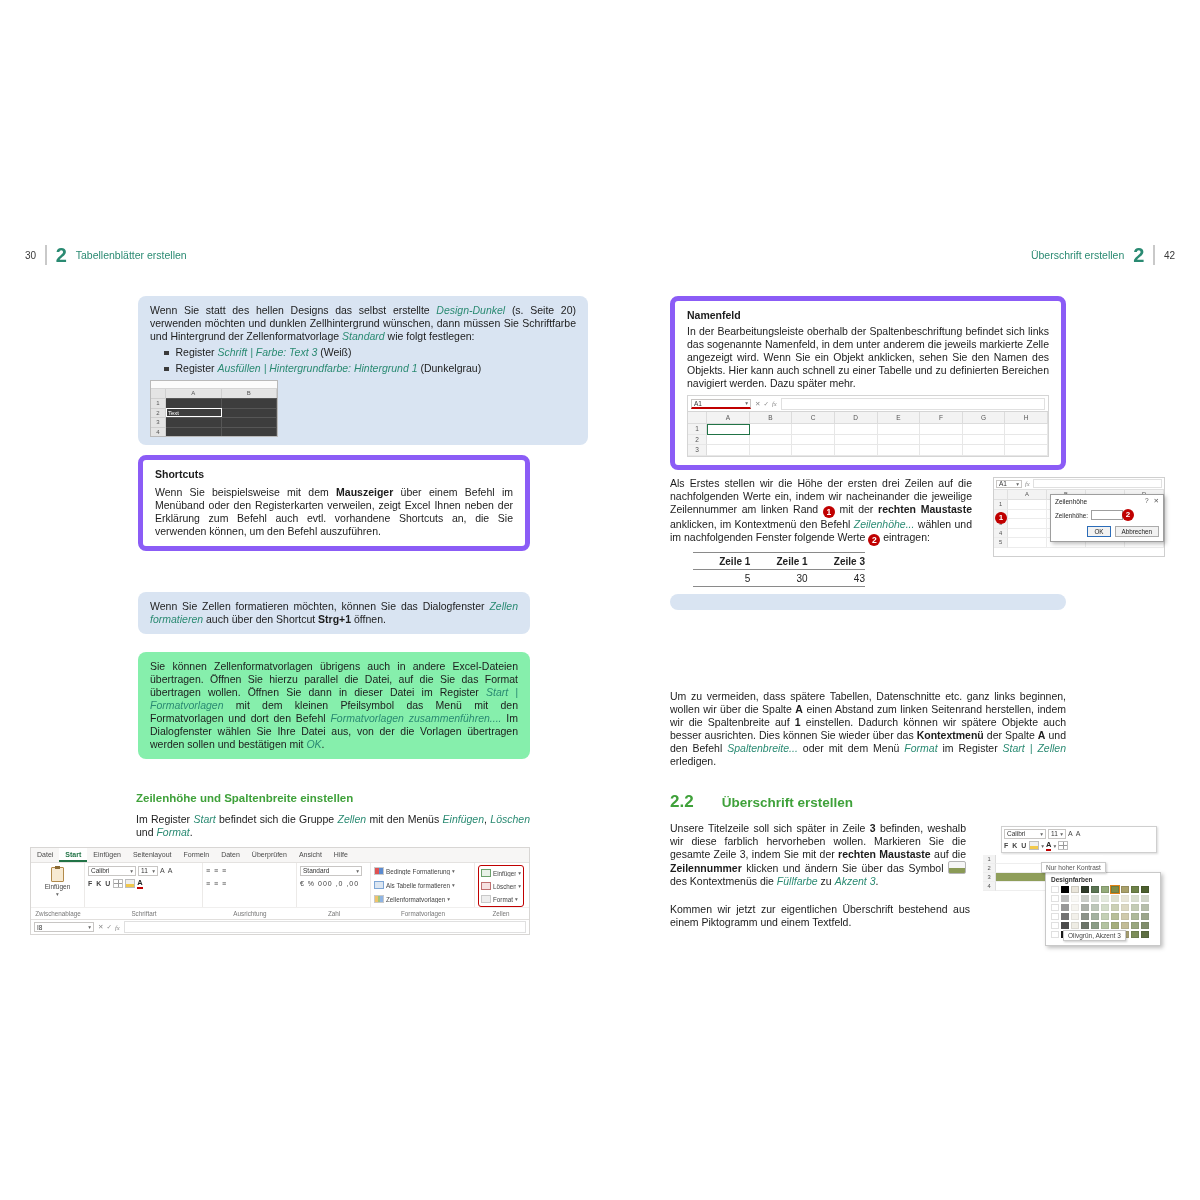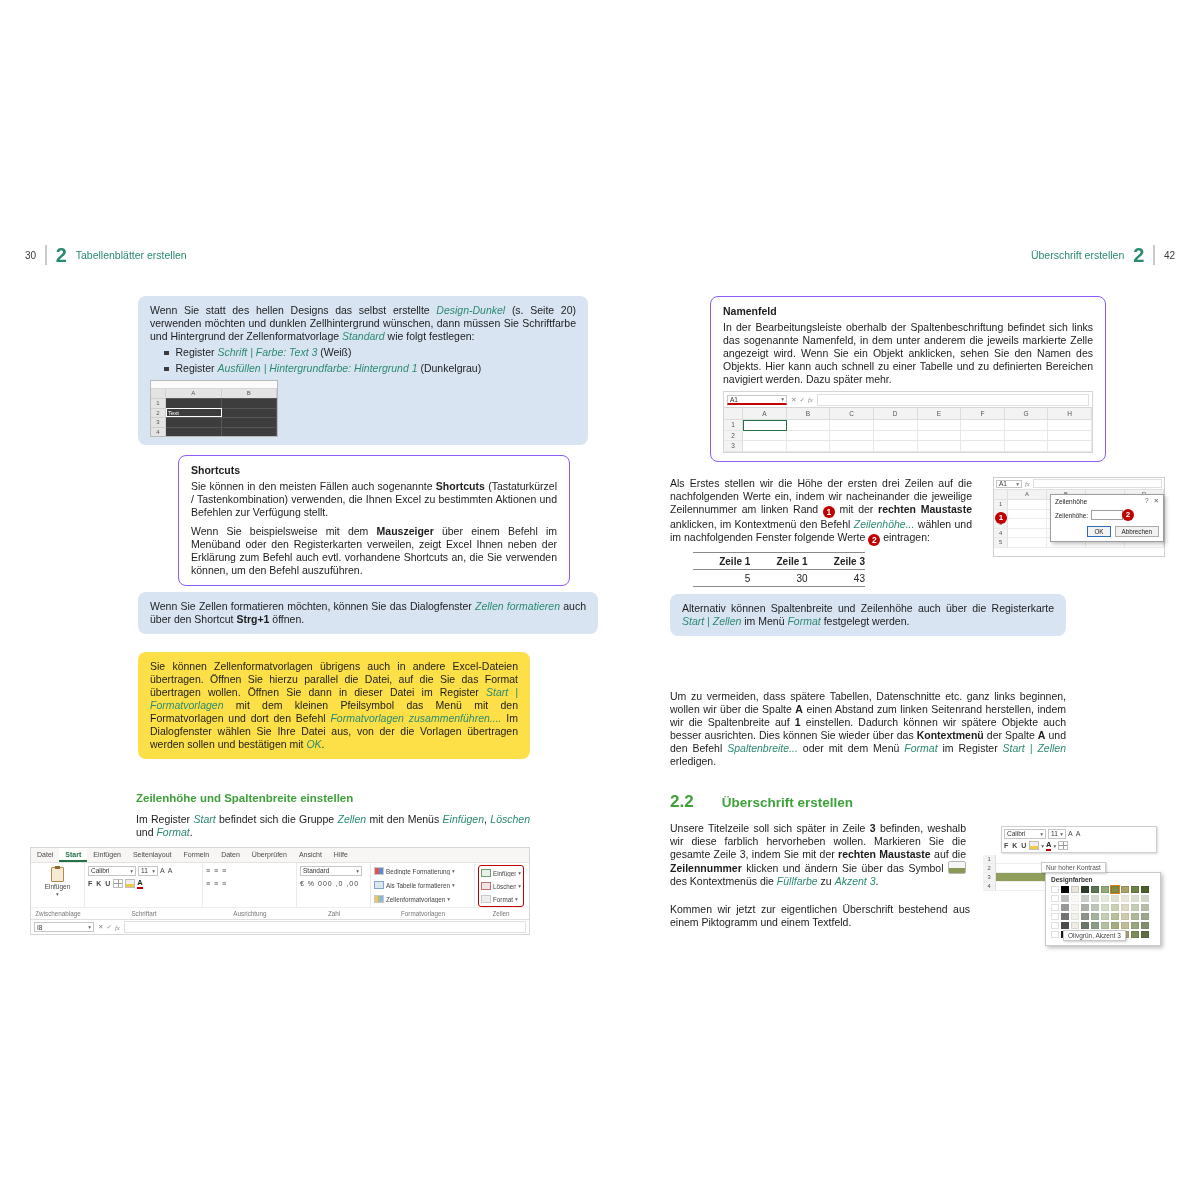--- a/index.html
+++ b/index.html
@@ -20,22 +20,22 @@
   .b{font-weight:bold;}
   .cn{display:inline-block;background:#c00000;color:#fff;border-radius:50%;width:12px;height:12px;
       line-height:12px;text-align:center;font-size:8.5px;font-weight:bold;font-style:normal;vertical-align:-2px;}
   .fill-icon{display:inline-block;width:16px;height:11px;border:1px solid #b5b5b5;border-radius:2px;
       vertical-align:-2px;background:linear-gradient(#f6f6f6 55%,#8a9a56 55%);}
   .mt6{margin-top:6px;}
 
   
   .box{border-radius:8px;padding:8px 12px;box-sizing:border-box;}
   .box.blue{background:#d9e4f2;}
-  .box.green{background:#fde047;}
-  .box.outline{background:#fff;border:1px solid #8b5cf6;margin-left:40px;}
+  .box.green{background:#86efac;}
+  .box.outline{background:#fff;border:5px solid #8b5cf6;}
   .boxtitle{font-size:10.5px;font-weight:bold;margin:0 0 4px 0;}
   .bullet{display:flex;gap:7px;margin:3px 0 0 14px;}
   .bsq{width:4.5px;height:4.5px;background:#3a3a3a;flex:none;margin-top:4.5px;}
   .cols{display:flex;gap:12px;margin-top:3px;}
   .colL{flex:1;}
 
   .h-green{font-size:11.5px;font-weight:bold;color:#3fa13a;margin:0;}
   .sechead{display:flex;align-items:baseline;gap:28px;}
   .sec-num{font-size:17px;font-weight:bold;color:#3fa13a;}
   .sec-title{font-size:13.5px;font-weight:bold;color:#3fa13a;}
@@ -203,25 +203,24 @@
           <span class="rn">4</span>
           <span class="c"></span>
           <span class="c"></span>
         </div>
     </div>
   </div>
 </section>
 
 <section class="abs box outline" style="top:455px;left:138px;width:392px;">
   <h3 class="boxtitle">Shortcuts</h3>
-  <p class="t"><span>Sie können in den meisten Fällen auch sogenannte </span><span class="b">Shortcuts</span><span> (Tastaturkürzel / Tastenkombination) verwenden, die Ihnen Excel zu bestimmten Aktionen und Befehlen zur Verfügung stellt.</span></p>
   <p class="t mt6"><span>Wenn Sie beispielsweise mit dem </span><span class="b">Mauszeiger</span><span> über einem Befehl im Menüband oder den Registerkarten verweilen, zeigt Excel Ihnen neben der Erklärung zum Befehl auch evtl. vorhandene Shortcuts an, die Sie verwenden können, um den Befehl auszuführen.</span></p>
 </section>
 
-<section class="abs box blue" style="top:592px;left:138px;width:460px;">
+<section class="abs box blue" style="top:592px;left:138px;width:392px;">
   <p class="t"><span>Wenn Sie Zellen formatieren möchten, können Sie das Dialogfenster </span><span class="tl">Zellen formatieren</span><span> auch über den Shortcut </span><span class="b">Strg+1</span><span> öffnen.</span></p>
 </section>
 
 <section class="abs box green" style="top:652px;left:138px;width:392px;">
   <p class="t"><span>Sie können Zellenformatvorlagen übrigens auch in andere Excel-Dateien übertragen. Öffnen Sie hierzu parallel die Datei, auf die Sie das Format übertragen wollen. Öffnen Sie dann in dieser Datei im Register </span><span class="tl">Start | Formatvorlagen</span><span> mit dem kleinen Pfeilsymbol das Menü mit den Formatvorlagen und dort den Befehl </span><span class="tl">Formatvorlagen zusammenführen....</span><span> Im Dialogfenster wählen Sie Ihre Datei aus, von der die Vorlagen übertragen werden sollen und bestätigen mit </span><span class="tl">OK</span><span>.</span></p>
 </section>
 
 <h2 class="abs h-green" style="top:792px;left:136px;">Zeilenhöhe und Spaltenbreite einstellen</h2>
 
 <p class="abs t" style="top:813px;left:136px;width:394px;"><span>Im Register </span><span class="tl">Start</span><span> befindet sich die Gruppe </span><span class="tl">Zellen</span><span> mit den Menüs </span><span class="tl">Einfügen</span><span>, </span><span class="tl">Löschen</span><span> und </span><span class="tl">Format</span><span>.</span></p>
@@ -490,21 +489,20 @@
     <span>Zeile 3</span>
   </div>
   <div class="vt-v">
     <span>5</span>
     <span>30</span>
     <span>43</span>
   </div>
 </div>
 
 <section class="abs box blue" style="top:594px;left:670px;width:396px;">
-  <p class="t"><span>Alternativ können Spaltenbreite und Zeilenhöhe auch über die Registerkarte </span><span class="tl">Start | Zellen</span><span> im Menü </span><span class="tl">Format</span><span> festgelegt werden.</span></p>
 </section>
 
 <p class="abs t" style="top:690px;left:670px;width:396px;"><span>Um zu vermeiden, dass spätere Tabellen, Datenschnitte etc. ganz links beginnen, wollen wir über die Spalte </span><span class="b">A</span><span> einen Abstand zum linken Seitenrand herstellen, indem wir die Spaltenbreite auf </span><span class="b">1</span><span> einstellen. Dadurch können wir spätere Objekte auch besser ausrichten. Dies können Sie wieder über das </span><span class="b">Kontextmenü</span><span> der Spalte </span><span class="b">A</span><span> und den Befehl </span><span class="tl">Spaltenbreite...</span><span> oder mit dem Menü </span><span class="tl">Format</span><span> im Register </span><span class="tl">Start | Zellen</span><span> erledigen.</span></p>
 
 <div class="abs sechead" style="top:792px;left:670px;">
   <span class="sec-num">2.2</span>
   <span class="sec-title">Überschrift erstellen</span>
 </div>
 
 <p class="abs t" style="top:822px;left:670px;width:296px;"><span>Unsere Titelzeile soll sich später in Zeile </span><span class="b">3</span><span> befinden, weshalb wir diese farblich hervorheben wollen. Markieren Sie die gesamte Zeile 3, indem Sie mit der </span><span class="b">rechten Maustaste</span><span> auf die </span><span class="b">Zeilennummer</span><span> klicken und ändern Sie über das Symbol </span><span class="fill-icon"> </span><span> des Kontextmenüs die </span><span class="tl">Füllfarbe</span><span> zu </span><span class="tl">Akzent 3</span><span>.</span></p>

